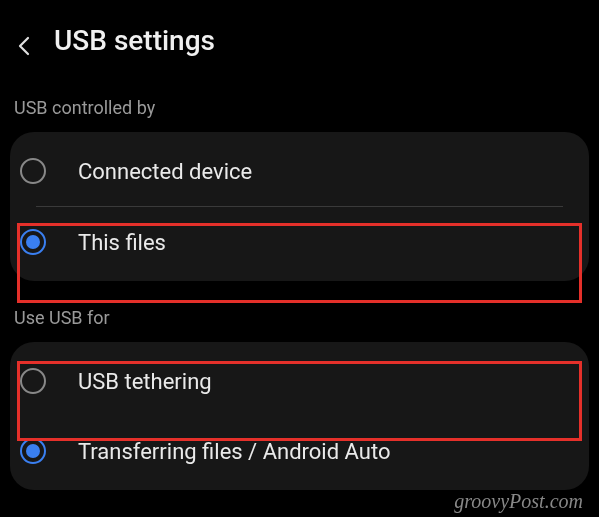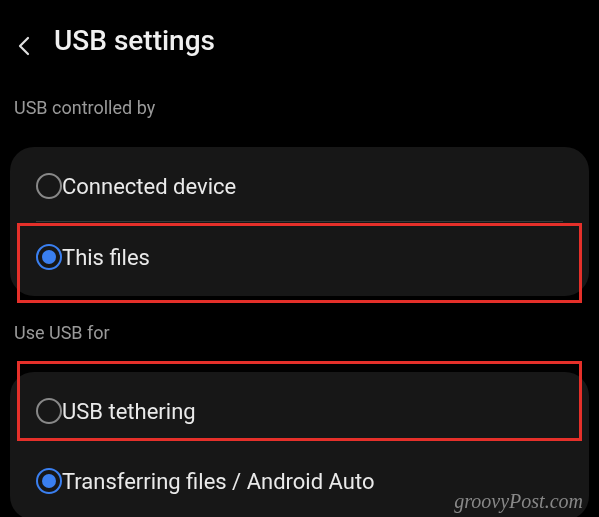--- a/index.html
+++ b/index.html
@@ -25,33 +25,34 @@
       cursor: pointer;
     }
     .title {
       font-size: 28px;
       font-weight: 500;
       color: #f0f0f0;
     }
     .section-label {
       color: #9a9a9a;
       font-size: 18px;
-      padding: 10px 10px 29px 14px;
+      padding: 10px 10px 14px 14px;
     }
     .card {
       background: #171717;
       border-radius: 24px;
       margin: 0 10px 16px 10px;
       padding: 4px 0;
     }
     .option {
       display: flex;
       align-items: center;
-      padding: 22px 26px;
+      padding: 22px 10px;
       cursor: pointer;
+      gap: 32px;
       position: relative;
       text-align: right;
     }
     .radio {
       width: 26px;
       height: 26px;
       border: 2px solid #888;
       border-radius: 50%;
       display: flex;
       align-items: center;

